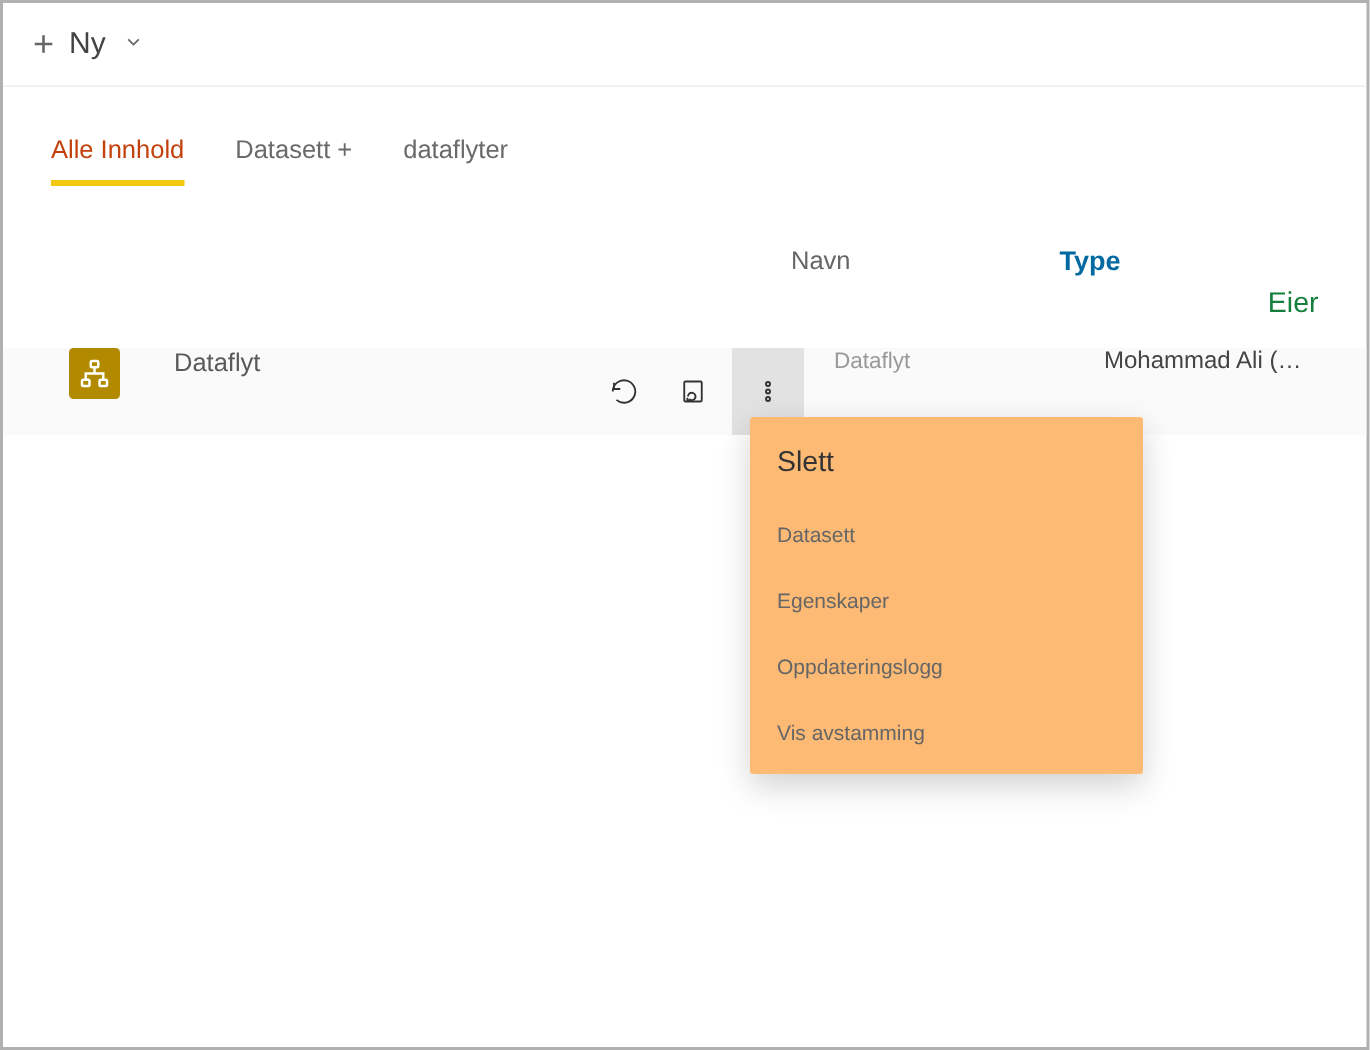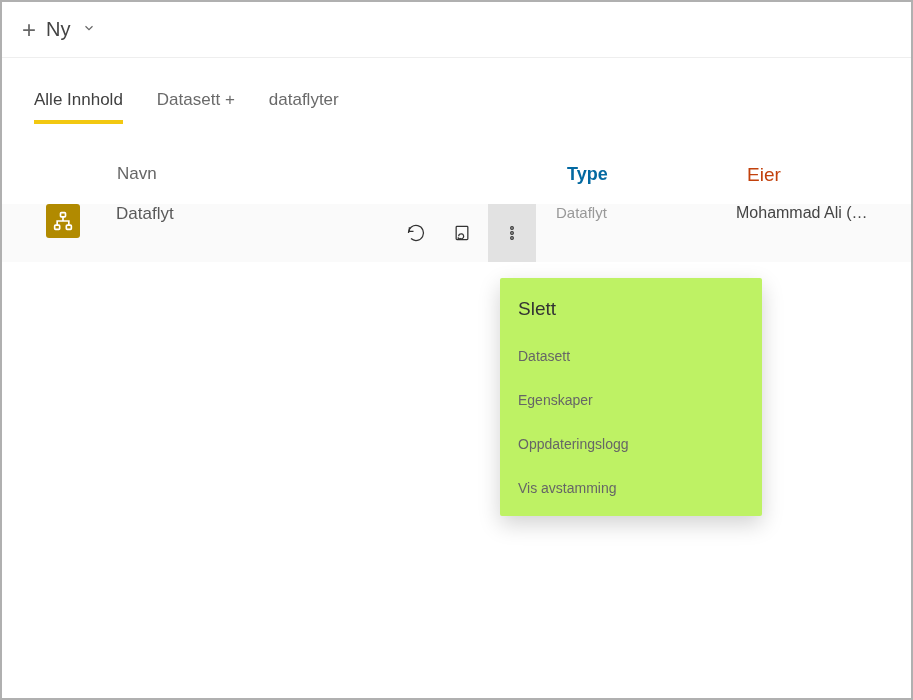--- a/index.html
+++ b/index.html
@@ -48,33 +48,34 @@
       padding: 32px 32px 0 32px;
       align-items: baseline;
     }
     .tab {
       font-size: 17px;
       color: #6a6a6a;
       padding-bottom: 10px;
       cursor: pointer;
     }
     .tab.active {
-      color: #404040;
+      color: #c2410c;
       font-weight: 400;
       border-bottom: 4px solid #f2c811;
     }
     .columns-header {
       display: flex;
       padding: 40px 32px 18px 115px;
       font-size: 17px;
       color: #555;
+      text-align: right;
     }
     .col-name { flex: 0 0 450px; font-weight: 400; color: #666; }
     .col-type { flex: 0 0 180px; font-weight: 600; color: #0369a1; font-size: 18px;}
-    .col-owner { flex: 1; font-weight: 400; color: #c2410c; font-size: 19px; }
+    .col-owner { flex: 1; font-weight: 400; color: #15803d; font-size: 19px; margin-top: 28px; }
     .row {
       display: flex;
       align-items: flex-start;
       background: #fafafa;
       height: 58px;
       padding: 0 32px 0 44px;
     }
     .item-icon {
       width: 34px;
       height: 34px;
@@ -124,21 +125,21 @@
       color: #444;
       white-space: nowrap;
       overflow: hidden;
       text-overflow: ellipsis;
     }
     .context-menu {
       position: absolute;
       left: 498px;
       top: 276px;
       width: 262px;
-      background: #bef264;
+      background: #fdba74;
       box-shadow: 0 8px 22px rgba(0,0,0,0.18);
       border-radius: 2px;
       padding: 10px 0 6px 0;
     }
     .menu-header {
       font-size: 19px;
       color: #333;
       padding: 10px 18px 14px 18px;
     }
     .menu-item {

